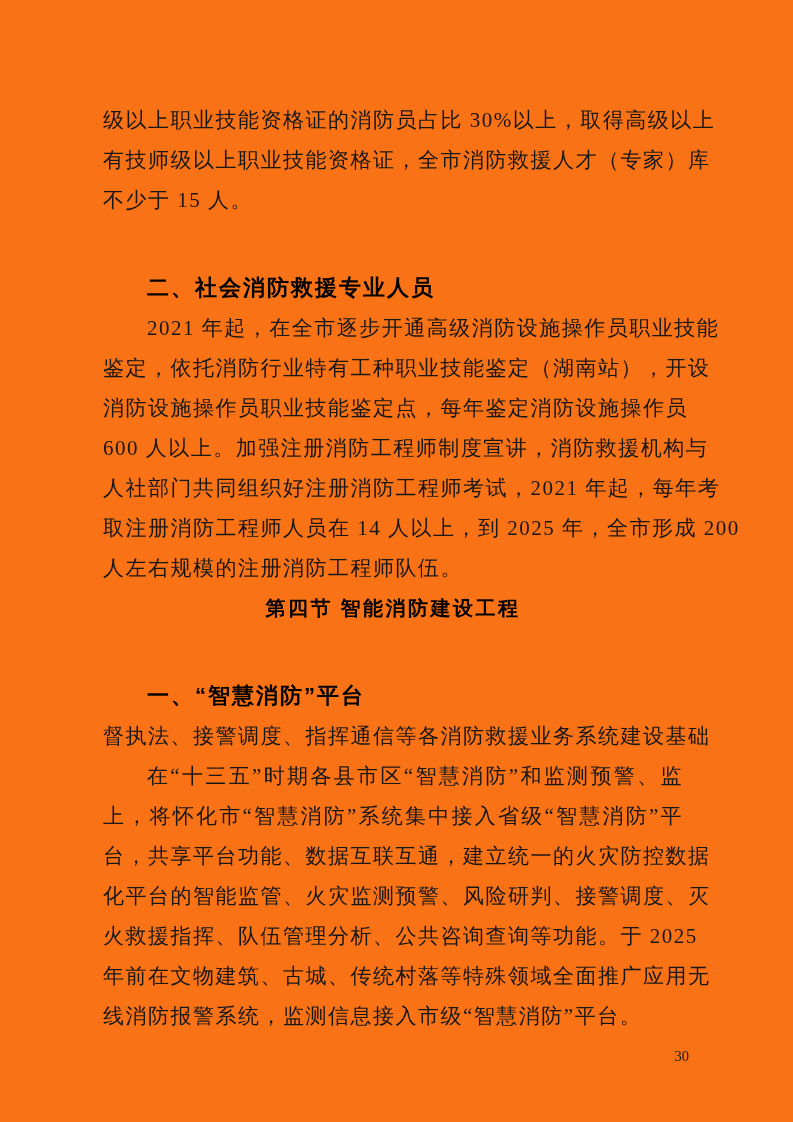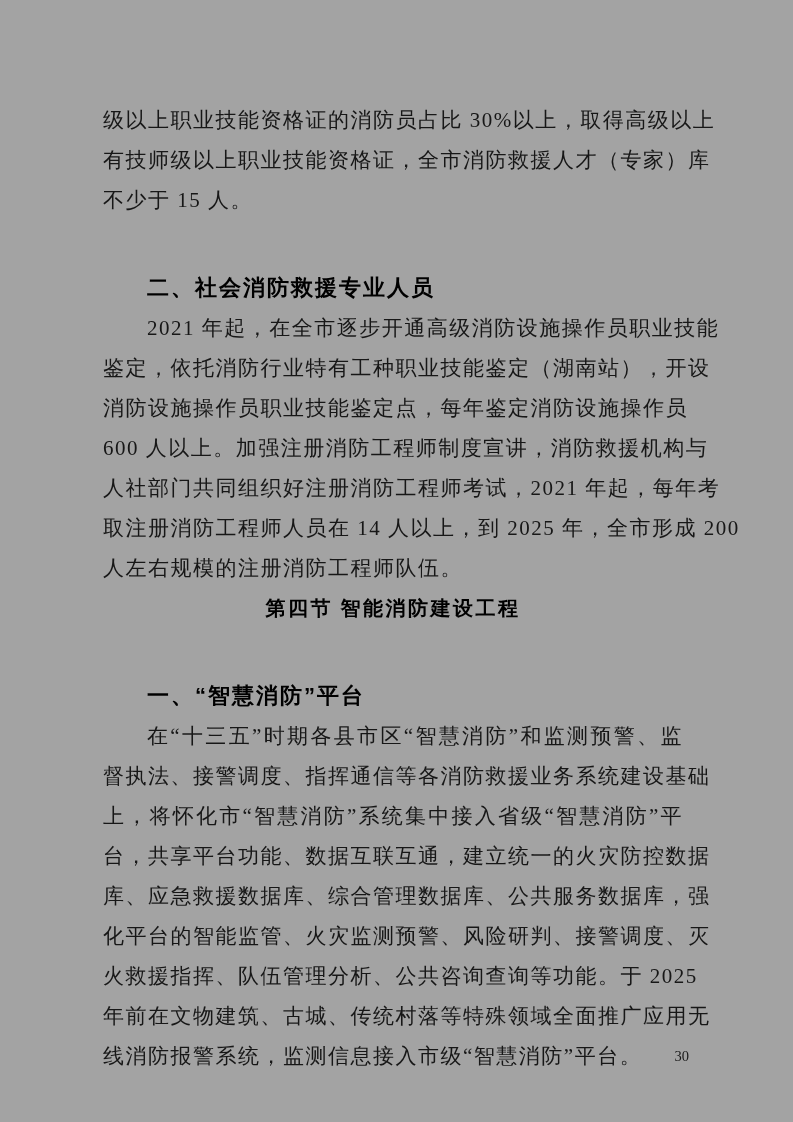--- a/index.html
+++ b/index.html
@@ -4,21 +4,21 @@
 <style>
   html, body {
     margin: 0;
     padding: 0;
     background: #ffffff;
   }
   .page {
     position: relative;
     width: 793px;
     height: 1122px;
-    background: #a3a3a3;
+    background: #f97316;
     outline: 1px solid #e9e9e9;
     overflow: hidden;
     font-family: "Liberation Serif", "DejaVu Serif", serif;
   }
   .content {
     position: absolute;
     left: 103px;
     top: 100px;
     width: 580px;
   }
@@ -84,25 +84,24 @@
     <div class="line">消防设施操作员职业技能鉴定点，每年鉴定消防设施操作员</div>
     <div class="line">600 人以上。加强注册消防工程师制度宣讲，消防救援机构与</div>
     <div class="line">人社部门共同组织好注册消防工程师考试，2021 年起，每年考</div>
     <div class="line">取注册消防工程师人员在 14 人以上，到 2025 年，全市形成 200</div>
     <div class="line plain">人左右规模的注册消防工程师队伍。</div>
 
     <div class="line h-kai">第四节 智能消防建设工程</div>
 
     <div class="line h-hei ind">一、“智慧消防”平台</div>
 
+    <div class="line">督执法、接警调度、指挥通信等各消防救援业务系统建设基础</div>
     <div class="line ind">在“十三五”时期各县市区“智慧消防”和监测预警、监</div>
-    <div class="line">督执法、接警调度、指挥通信等各消防救援业务系统建设基础</div>
     <div class="line">上，将怀化市“智慧消防”系统集中接入省级“智慧消防”平</div>
     <div class="line">台，共享平台功能、数据互联互通，建立统一的火灾防控数据</div>
-    <div class="line">库、应急救援数据库、综合管理数据库、公共服务数据库，强</div>
     <div class="line">化平台的智能监管、火灾监测预警、风险研判、接警调度、灭</div>
     <div class="line">火救援指挥、队伍管理分析、公共咨询查询等功能。于 2025</div>
     <div class="line">年前在文物建筑、古城、传统村落等特殊领域全面推广应用无</div>
     <div class="line plain">线消防报警系统，监测信息接入市级“智慧消防”平台。</div>
 
   </div>
 
   <div class="page-number">30</div>
 </div>
 

